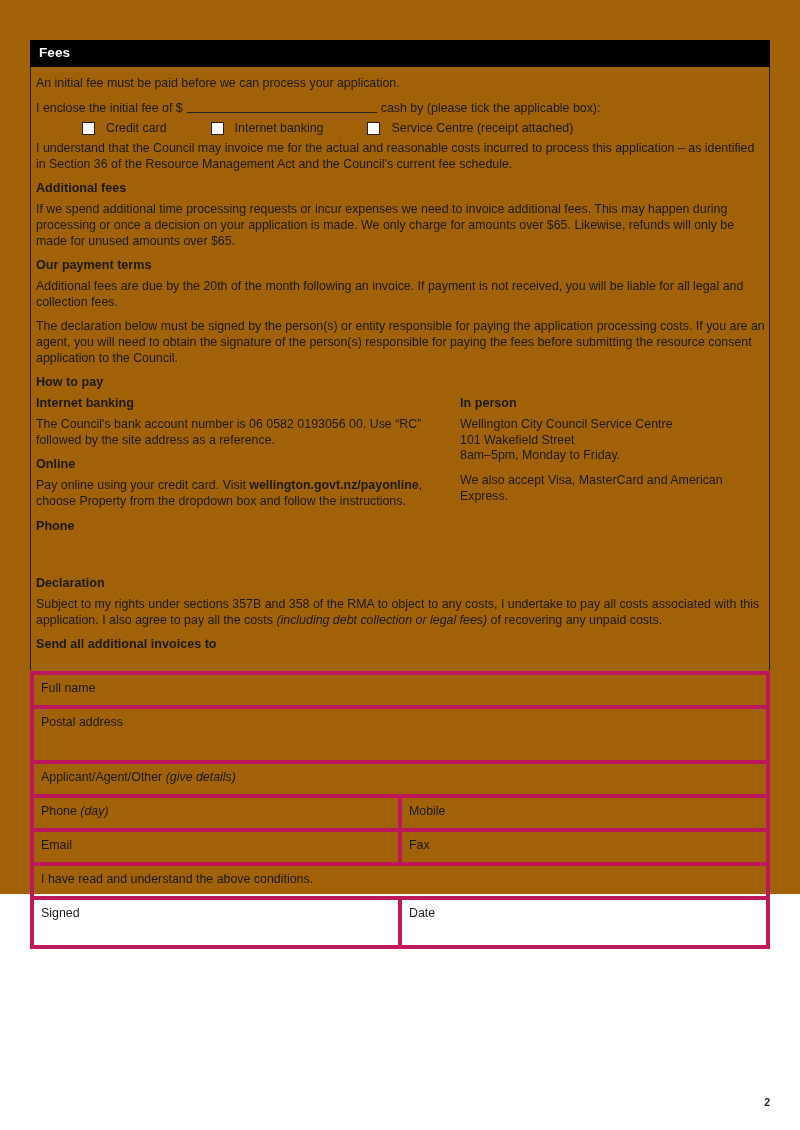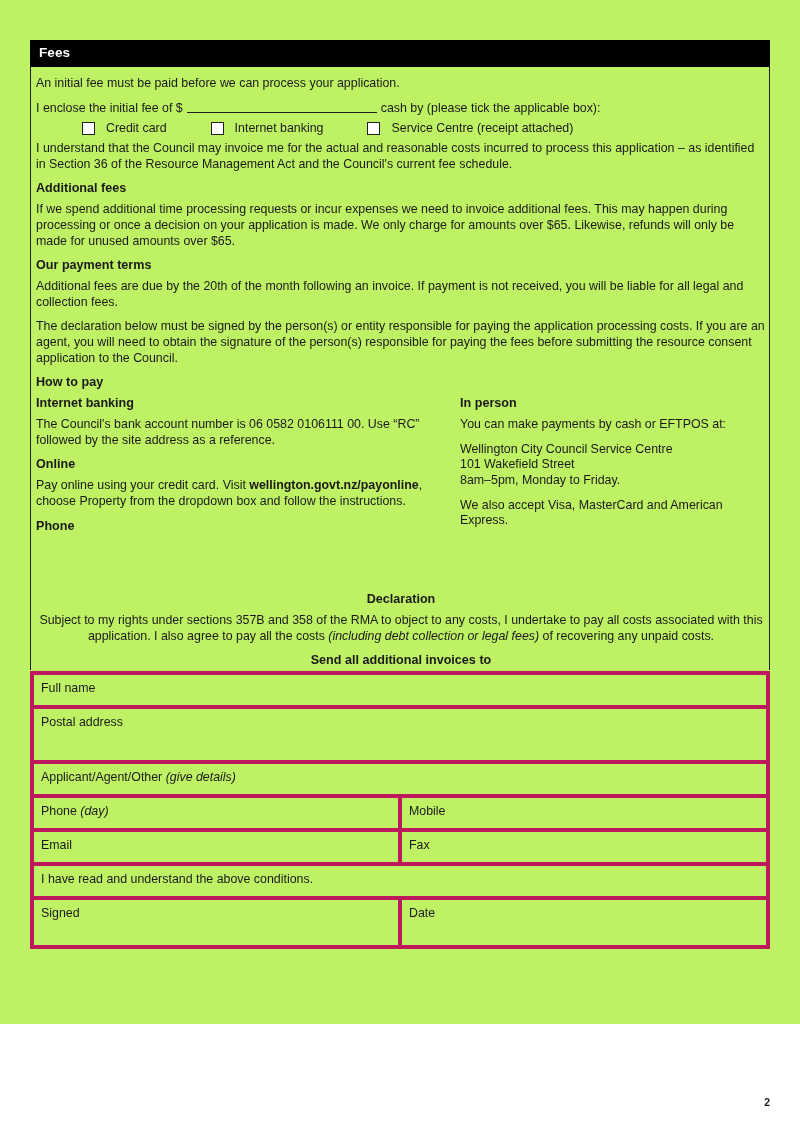--- a/index.html
+++ b/index.html
@@ -13,22 +13,22 @@
     font-family: "Liberation Sans", sans-serif;
     color: #1a1a1a;
     position: relative;
     overflow: hidden;
   }
 
   .page {
     position: absolute;
     left: 0; top: 0;
     width: 800px;
-    height: 1024px;
-    background: #bef264;
+    height: 894px;
+    background: #a16207;
   }
 
   
   .section-header {
     position: absolute;
     left: 30px;
     top: 40px;
     width: 740px;
     height: 27px;
     background: #000000;
@@ -145,23 +145,22 @@
   }
   .nowrap-block { white-space: pre-line; }
 
   b.inline-bold { font-weight: bold; }
   i.inline-ital { font-style: italic; }
 
   
   .declaration {
     position: absolute;
     left: 36px;
-    top: 592px;
+    top: 576px;
     width: 730px;
-    text-align: center;
   }
 
   
   .formtable {
     position: absolute;
     left: 30px;
     top: 671px;
     width: 740px;
     border-collapse: collapse;
     table-layout: fixed;
@@ -235,31 +234,30 @@
     <h3 class="subhead">Our payment terms</h3>
     <p class="para wide">Additional fees are due by the 20th of the month following an invoice. If payment is not received, you will be liable for all legal and collection fees.</p>
     <p class="para wide">The declaration below must be signed by the person(s) or entity responsible for paying the application processing costs. If you are an agent, you will need to obtain the signature of the person(s) responsible for paying the fees before submitting the resource consent application to the Council.</p>
 
     <h3 class="subhead">How to pay</h3>
 
     <div class="paycols">
 
       <div class="paycol-left">
         <h3 class="subhead nogap-top">Internet banking</h3>
-        <p class="para">The Council's bank account number is 06 0582 0106111 00. Use “RC” followed by the site address as a reference.</p>
+        <p class="para">The Council's bank account number is 06 0582 0193056 00. Use “RC” followed by the site address as a reference.</p>
 
         <h3 class="subhead">Online</h3>
         <p class="para"><span>Pay online using your credit card. Visit </span><b class="inline-bold">wellington.govt.nz/payonline</b><span>, choose Property from the dropdown box and follow the instructions.</span></p>
 
         <h3 class="subhead">Phone</h3>
       </div>
 
       <div class="paycol-right">
         <h3 class="subhead nogap-top">In person</h3>
-        <p class="para">You can make payments by cash or EFTPOS at:</p>
         <p class="addr-block nowrap-block">Wellington City Council Service Centre
 101 Wakefield Street
 8am–5pm, Monday to Friday.</p>
         <p class="para">We also accept Visa, MasterCard and American Express.</p>
       </div>
 
     </div>
   </div>
 
   <div class="declaration">

